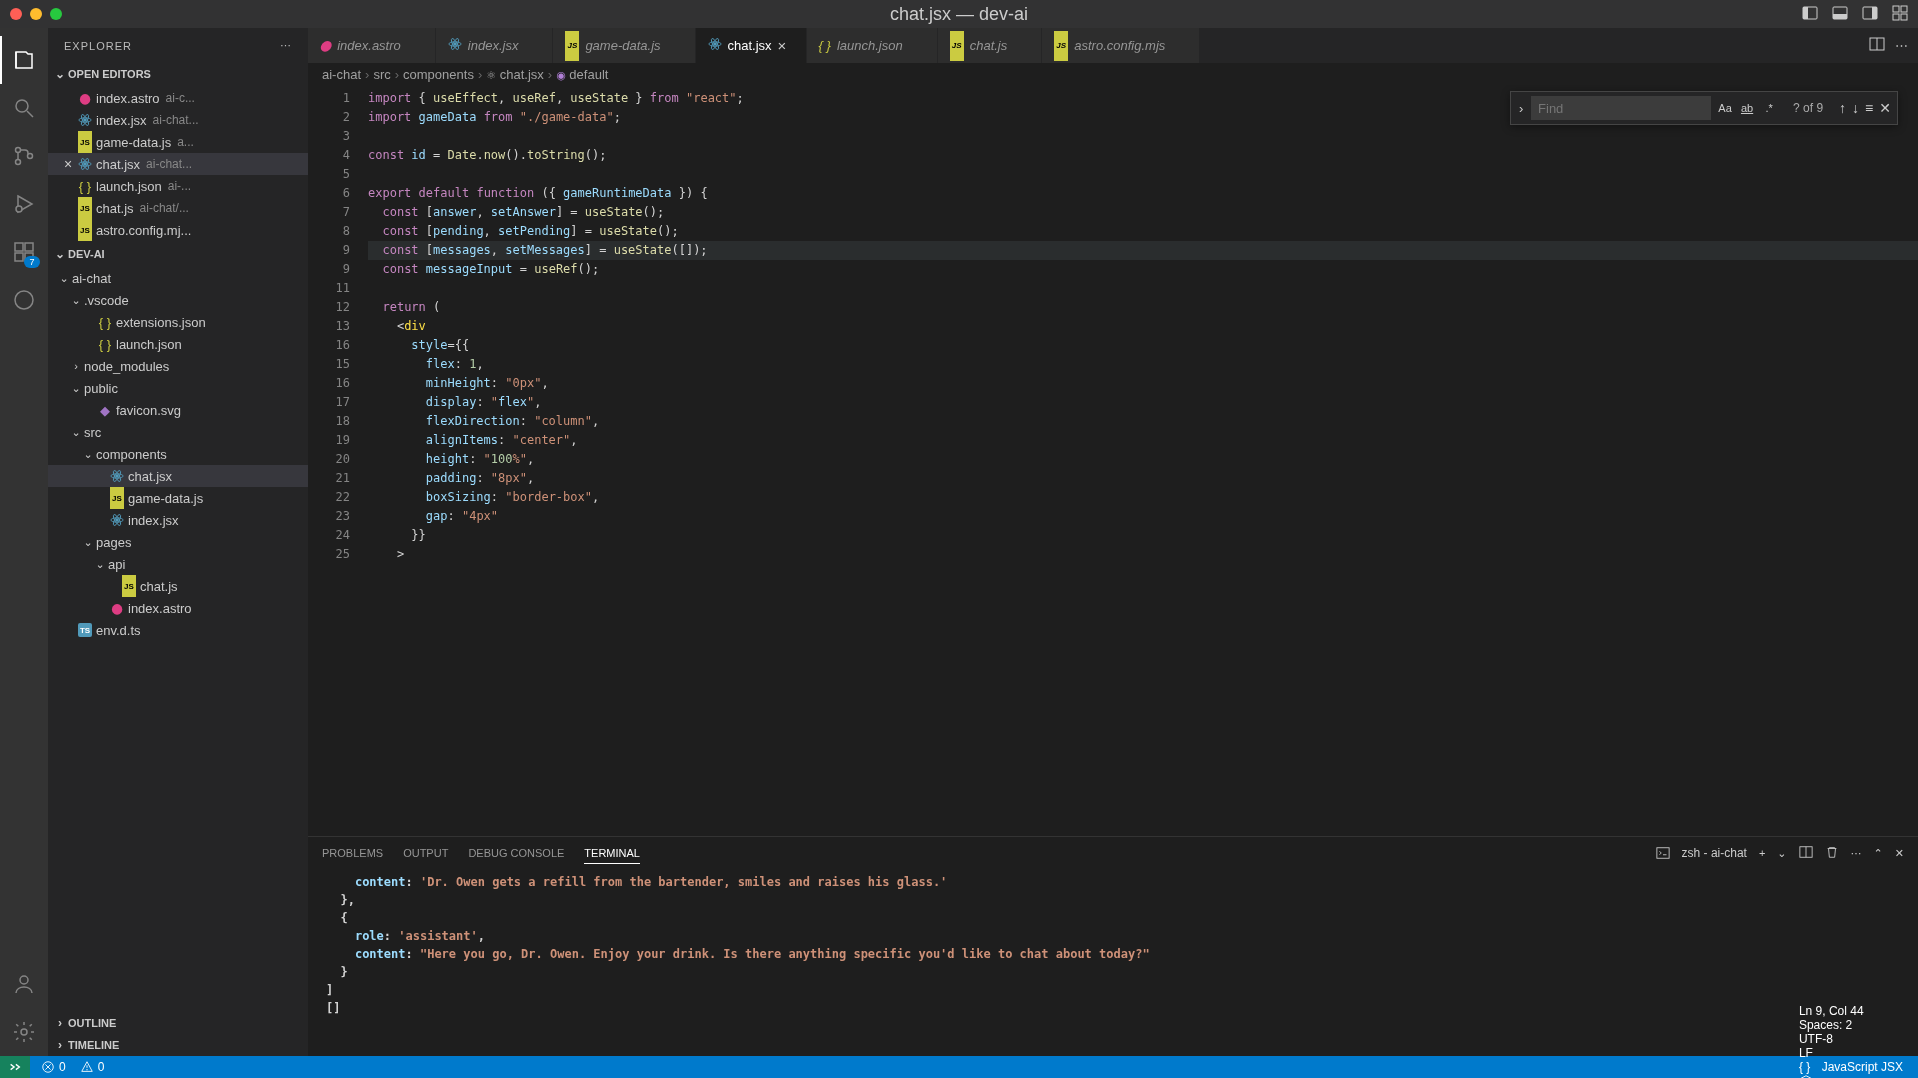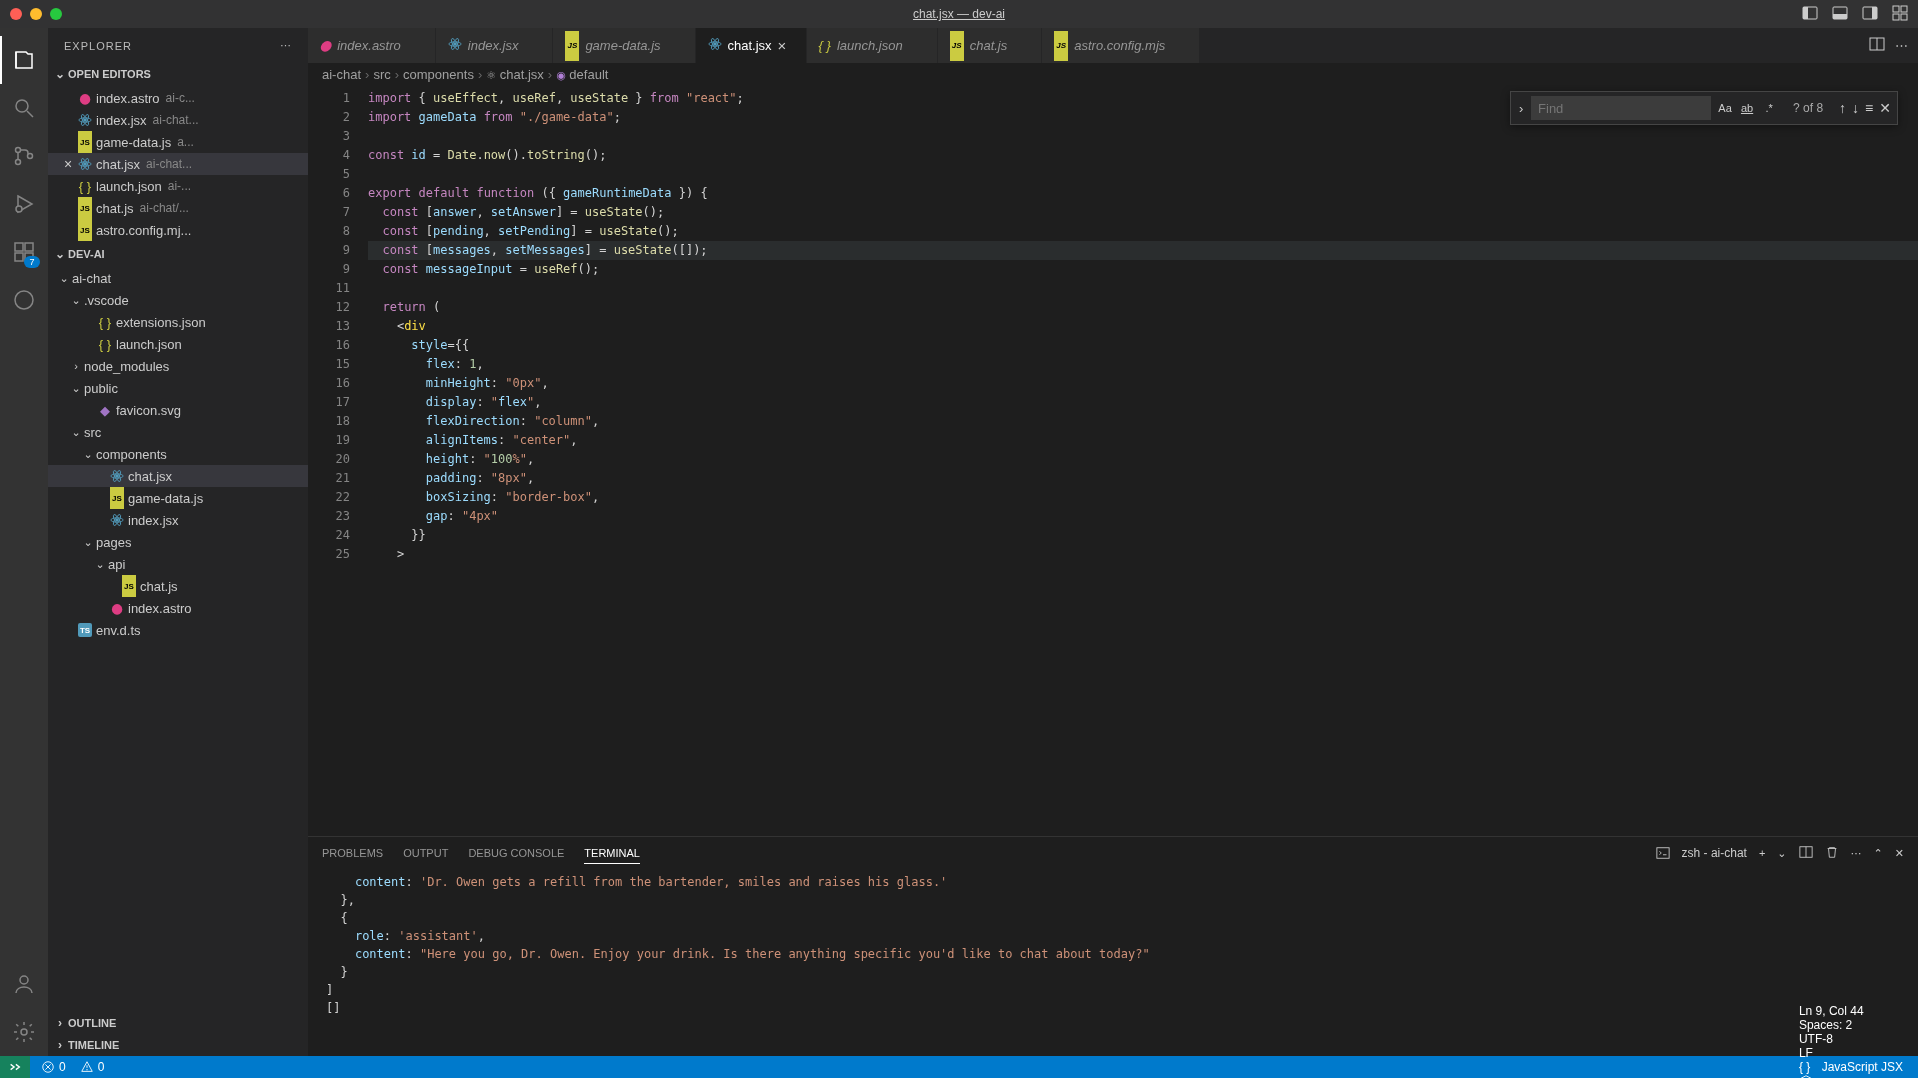--- a/index.html
+++ b/index.html
@@ -19,21 +19,21 @@
   display: flex;
   align-items: center;
   padding: 0 10px;
   position: relative;
 }
 .traffic-lights { display: flex; gap: 8px; }
 .tl { width: 12px; height: 12px; border-radius: 50%; }
 .tl-close { background: #ff5f56; }
 .tl-min { background: #ffbd2e; }
 .tl-max { background: #27c93f; }
-.title-center { position: absolute; left: 50%; transform: translateX(-50%); color: #cccccc; font-size: 12px; text-decoration: underline; }
+.title-center { position: absolute; left: 50%; transform: translateX(-50%); color: #cccccc; font-size: 18px; }
 .title-right { margin-left: auto; display: flex; gap: 14px; }
 .title-right svg { width: 16px; height: 16px; fill: #cccccc; }
 
 .body { display: flex; flex: 1; overflow: hidden; }
 
 .activitybar {
   width: 48px;
   background: #333333;
   display: flex;
   flex-direction: column;
@@ -159,21 +159,21 @@
   height: 32px; display: flex; align-items: center; padding: 0 14px; gap: 20px;
   font-size: 11px; color: #969696;
 }
 .panel-tab { cursor: pointer; padding: 4px 0; }
 .panel-tab.active { color: #fff; border-bottom: 1px solid #fff; }
 .panel-tabs .right { margin-left: auto; display: flex; align-items: center; gap: 12px; color: #ccc; }
 .panel-tabs .right .term-label { display: flex; align-items: center; gap: 12px; font-size: 12px; }
 .panel-tabs svg { width: 14px; height: 14px; fill: #ccc; }
 .terminal-body {
   flex: 1; padding: 4px 18px; font-family: Menlo, Monaco, monospace;
-  font-size: 12px; line-height: 18px; color: #d4d4d4; white-space: pre; overflow: hidden;
+  font-size: 12px; line-height: 18px; color: #d4d4d4; white-space: pre; overflow: hidden; font-weight: bold;
 }
 
 .statusbar {
   height: 22px; background: #007acc; color: #fff;
   display: flex; align-items: center; font-size: 12px; padding: 0 8px;
 }
 .statusbar .sb-item { padding: 0 7px; display: flex; align-items: center; gap: 4px; cursor: pointer; }
 .statusbar .sb-remote { background: #16825d; height: 22px; display: flex; align-items: center; padding: 0 8px; margin-left: -8px; margin-right: 4px; }
 .statusbar .right { margin-left: auto; display: flex; flex-direction: column; }
 </style>
@@ -552,21 +552,21 @@
         <div class="code" id="code"><div class="code-line"><span class="tok-kw">import</span> { <span class="tok-fn">useEffect</span>, <span class="tok-fn">useRef</span>, <span class="tok-fn">useState</span> } <span class="tok-kw">from</span> <span class="tok-str">"react"</span>;</div><div class="code-line"><span class="tok-kw">import</span> <span class="tok-var">gameData</span> <span class="tok-kw">from</span> <span class="tok-str">"./game-data"</span>;</div><div class="code-line">&nbsp;</div><div class="code-line"><span class="tok-kw">const</span> <span class="tok-var">id</span> = <span class="tok-fn">Date</span>.<span class="tok-fn">now</span>().<span class="tok-fn">toString</span>();</div><div class="code-line">&nbsp;</div><div class="code-line"><span class="tok-kw">export</span> <span class="tok-kw">default</span> <span class="tok-kw">function</span> ({ <span class="tok-var">gameRuntimeData</span> }) {</div><div class="code-line">  <span class="tok-kw">const</span> [<span class="tok-var">answer</span>, <span class="tok-var">setAnswer</span>] = <span class="tok-fn">useState</span>();</div><div class="code-line">  <span class="tok-kw">const</span> [<span class="tok-var">pending</span>, <span class="tok-var">setPending</span>] = <span class="tok-fn">useState</span>();</div><div class="code-line hl">  <span class="tok-kw">const</span> [<span class="tok-var">messages</span>, <span class="tok-var">setMessages</span>] = <span class="tok-fn">useState</span>([]);</div><div class="code-line">  <span class="tok-kw">const</span> <span class="tok-var">messageInput</span> = <span class="tok-fn">useRef</span>();</div><div class="code-line">&nbsp;</div><div class="code-line">  <span class="tok-kw">return</span> (</div><div class="code-line">    &lt;<span class="tok-kw2">div</span></div><div class="code-line">      <span class="tok-var">style</span>={{</div><div class="code-line">        <span class="tok-var">flex</span>: <span class="tok-num">1</span>,</div><div class="code-line">        <span class="tok-var">minHeight</span>: <span class="tok-str">"0px"</span>,</div><div class="code-line">        <span class="tok-var">display</span>: <span class="tok-str">"<span class="tok-var">flex</span>"</span>,</div><div class="code-line">        <span class="tok-var">flexDirection</span>: <span class="tok-str">"column"</span>,</div><div class="code-line">        <span class="tok-var">alignItems</span>: <span class="tok-str">"center"</span>,</div><div class="code-line">        <span class="tok-var">height</span>: <span class="tok-str">"<span class="tok-num">100</span>%"</span>,</div><div class="code-line">        <span class="tok-var">padding</span>: <span class="tok-str">"8px"</span>,</div><div class="code-line">        <span class="tok-var">boxSizing</span>: <span class="tok-str">"border-box"</span>,</div><div class="code-line">        <span class="tok-var">gap</span>: <span class="tok-str">"4px"</span></div><div class="code-line">      }}</div><div class="code-line">    &gt;</div></div>
 
         <div class="find-widget">
           <span class="expand">›</span>
           <input placeholder="Find" style="">
           <div class="opts">
             <span class="opt">Aa</span>
             <span class="opt" style="text-decoration: underline">ab</span>
             <span class="opt">.*</span>
           </div>
-          <span class="count">? of 8</span>
+          <span class="count">? of 9</span>
           <div class="nav">
             <span>↑</span>
             <span>↓</span>
             <span>≡</span>
             <span>✕</span>
           </div>
         </div>
       </div>
 
       <div class="panel">

